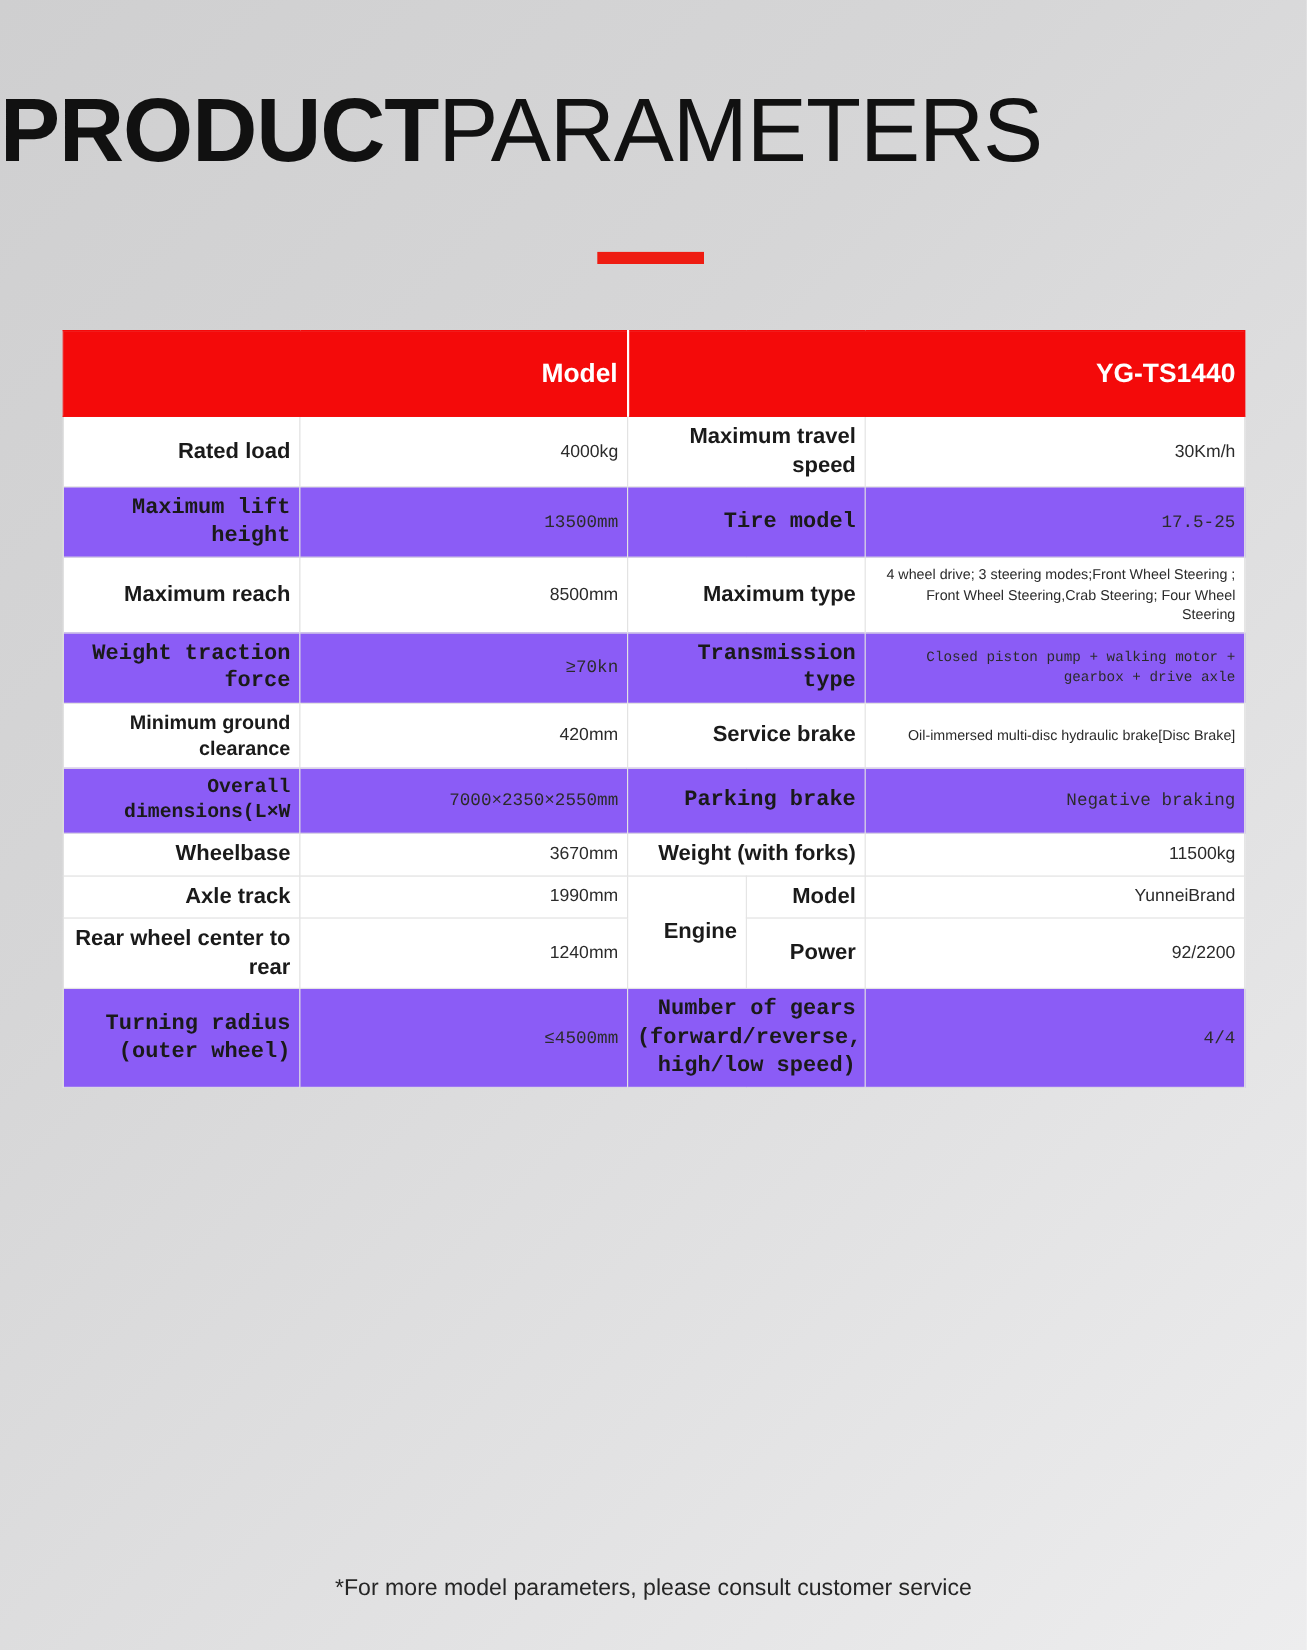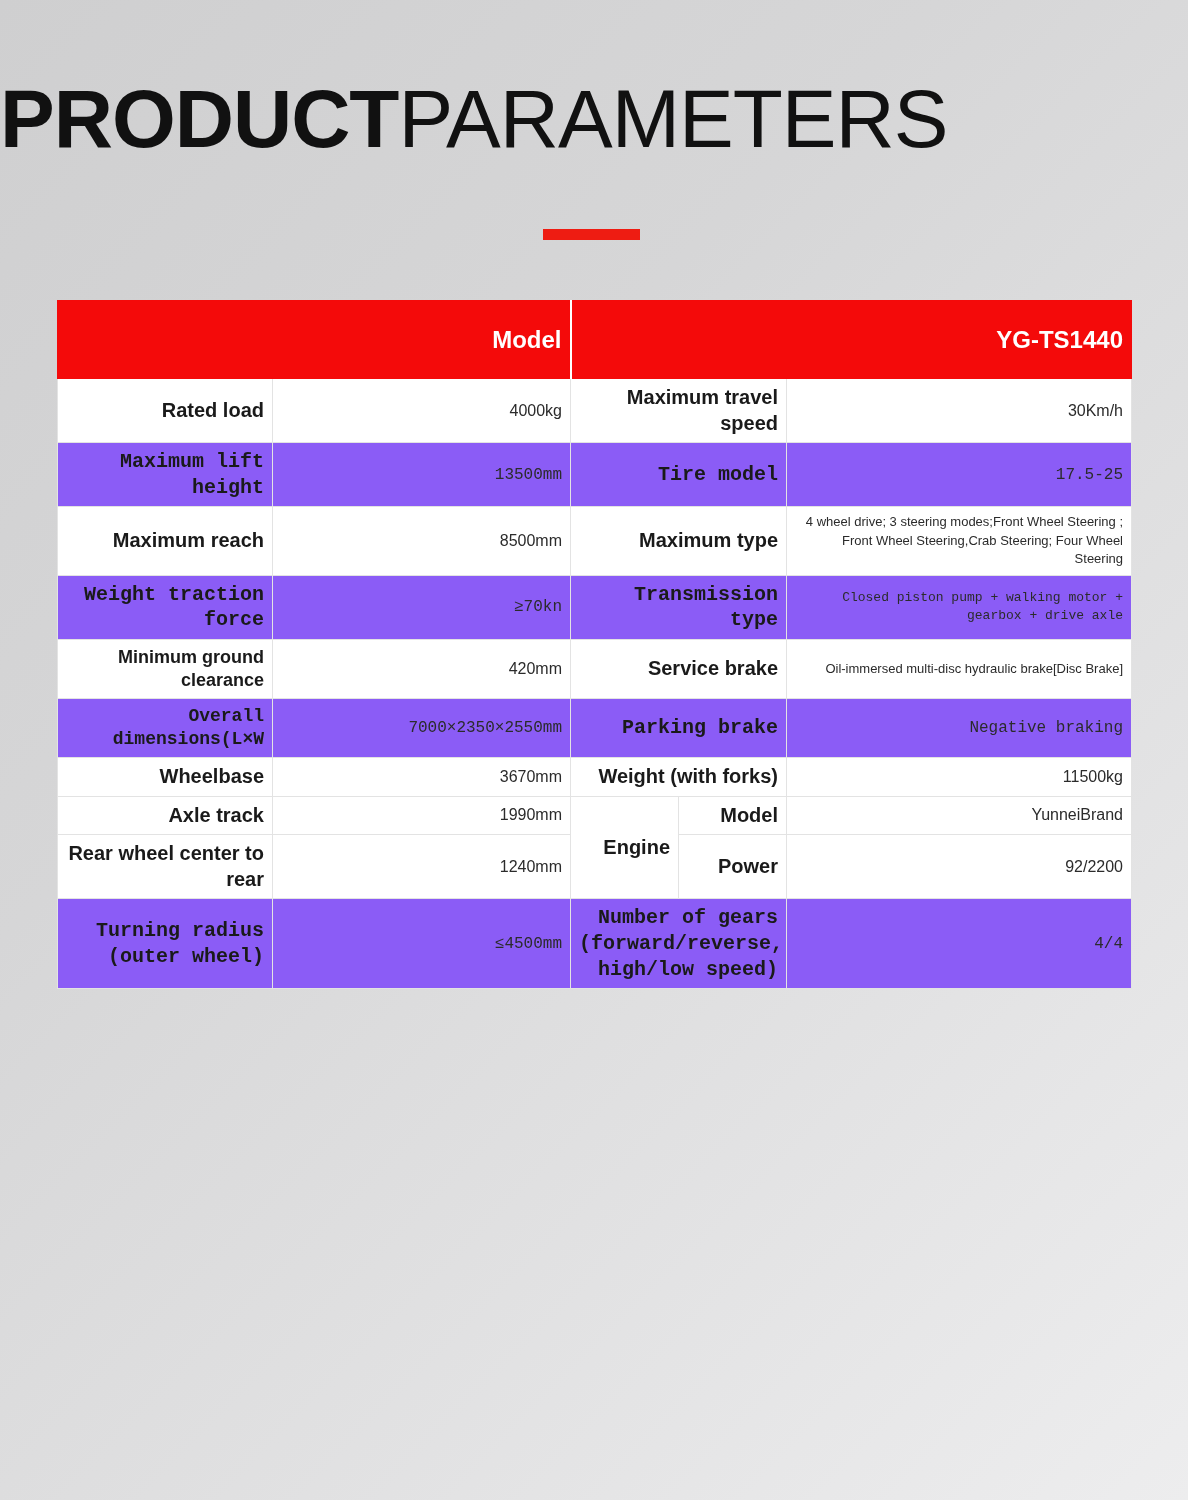--- a/index.html
+++ b/index.html
@@ -221,14 +221,15 @@
           <td class="label">Turning radius (outer wheel)</td>
           <td class="value">≤4500mm</td>
           <td class="label" colspan="2">Number of gears (forward/reverse, high/low speed)</td>
           <td class="value">4/4</td>
         </tr>
 
       </tbody>
     </table>
   </div>
 
+  <div class="footnote">*For more model parameters, please consult customer service</div>
 
 </div>
 
 </body></html>

